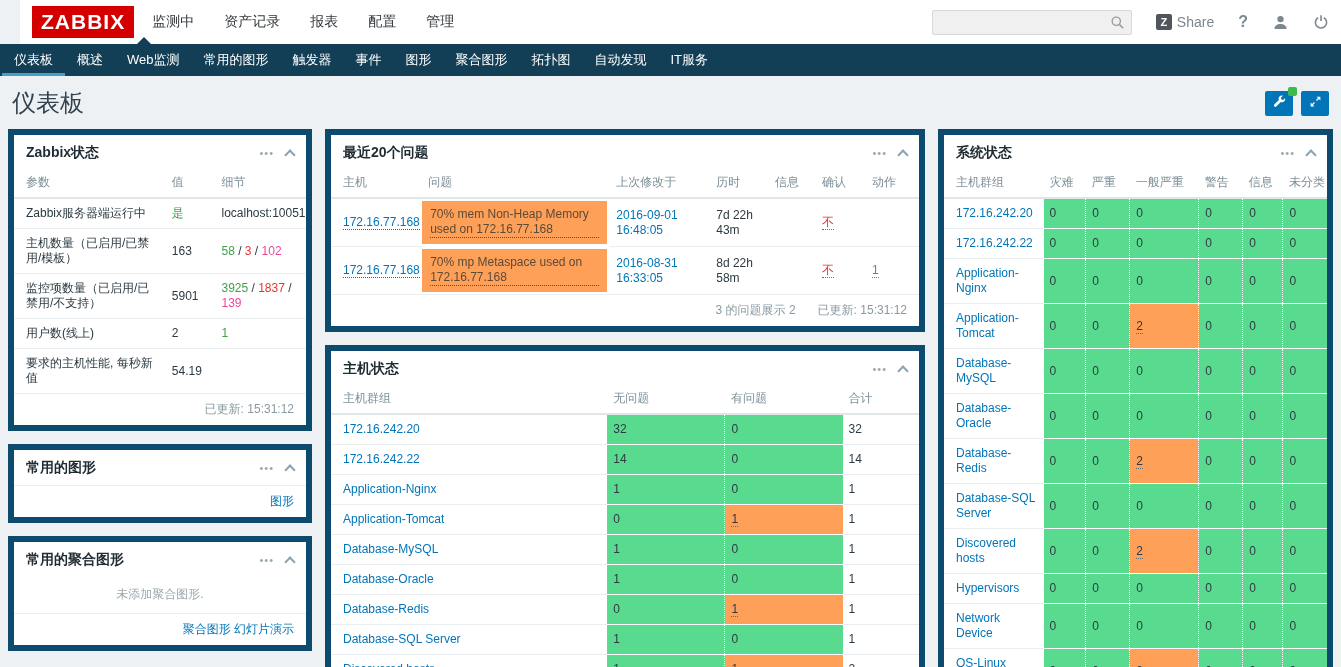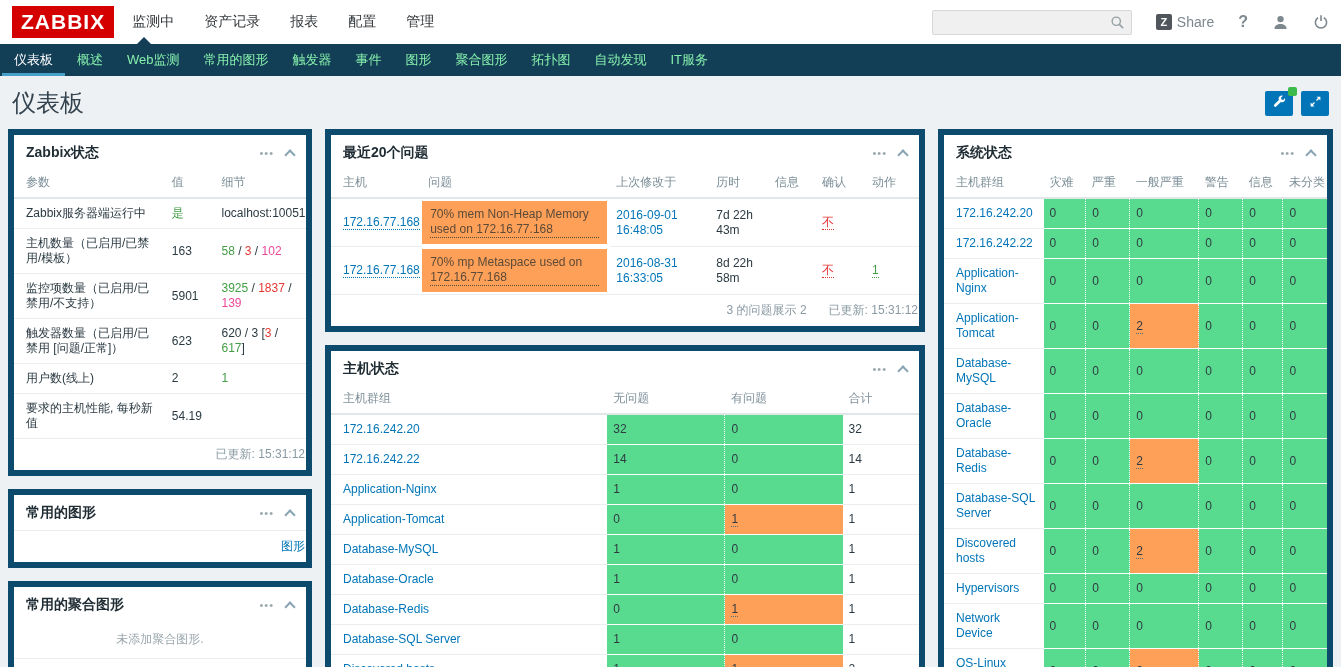--- a/index.html
+++ b/index.html
@@ -4,42 +4,42 @@
 <style>
   * { box-sizing: border-box; margin: 0; padding: 0; }
   html, body {
     width: 1341px; height: 667px; overflow: hidden;
     font-family: "Liberation Sans", sans-serif;
     font-size: 12px; color: #2b3a42; background: #eef1f4;
   }
   a { color: #0275b8; text-decoration: none; cursor: pointer; }
 
   
-  .topbar { display: flex; align-items: center; height: 44px; background: #fff; padding: 0 12px; }
+  .topbar { display: flex; align-items: center; height: 44px; background: #fff; padding: 0 12px; margin-left: 20px; }
   .logo { background: #d40000; color: #fff; font-weight: bold; font-size: 21px; line-height: 1;
           padding: 5px 9px 6px; letter-spacing: 1px; cursor: pointer; }
   .mainnav { display: flex; gap: 30px; margin-left: 18px; font-size: 14px; }
   .mainnav a { color: #32373b; }
   .topbar-right { margin-left: auto; display: flex; align-items: center; gap: 24px; }
   .searchbox { display: flex; align-items: center; width: 200px; height: 25px;
                background: #f0f0f0; border: 1px solid #d6d9db; border-radius: 2px; padding: 0 6px; }
   .searchbox input { flex: 1; border: none; background: transparent; outline: none;
                      font-family: inherit; font-size: 12px; min-width: 0; }
   .share { display: flex; align-items: center; gap: 5px; color: #7c878e; font-size: 14px; cursor: pointer; }
   .zbadge { display: inline-flex; align-items: center; justify-content: center; width: 16px; height: 16px;
             background: #50565c; color: #fff; font-size: 11px; font-weight: bold; border-radius: 2px; }
   .help { color: #7c878e; font-size: 16px; font-weight: bold; cursor: pointer; }
   .topicon { cursor: pointer; display: inline-flex; }
 
   
   .subnav { position: relative; background: #123e56; height: 32px; display: flex; padding: 0 2px; }
   .subnav .tri { position: absolute; top: -7px; left: 136px; width: 0; height: 0;
                  border-left: 8px solid transparent; border-right: 8px solid transparent;
                  border-bottom: 8px solid #123e56; }
-  .subnav a { color: #86efac; display: flex; align-items: center; padding: 0 12px; font-size: 13px; }
+  .subnav a { color: #ffffff; display: flex; align-items: center; padding: 0 12px; font-size: 13px; }
   .subnav a.active { color: #fff; box-shadow: inset 0 -3px 0 #469fc9; }
 
   
   .titlerow { display: flex; align-items: center; justify-content: space-between; padding: 11px 12px 10px; }
   .page-title { font-size: 24px; font-weight: normal; color: #32424e; }
   .title-btns { display: flex; gap: 8px; }
   .iconbtn { position: relative; width: 28px; height: 25px; background: #0275b8; border: none;
              border-radius: 2px; display: inline-flex; align-items: center; justify-content: center; cursor: pointer; }
   .iconbtn .dot { position: absolute; top: -4px; right: -4px; width: 9px; height: 9px;
                   background: #3dba4c; border-radius: 2px; }
@@ -64,21 +64,21 @@
 
   td.sev { background: #59db8f; border-bottom: 1px solid #fff; color: #2f3a42; }
   td.sev.avg { background: #ffa059; }
   td.sev + td.sev { border-left: 1px dotted #fff; }
   a.cell-link { color: #2f3a42; border-bottom: 1px dotted #5d6b74; }
 
   .green { color: #429e47; }
   .red { color: #e33734; }
   .gray { color: #ec4899; }
 
-  .widget-foot { padding: 7px 1px; color: #8a9aa3; text-align: right; border-top: 1px solid #ebeef0; }
+  .widget-foot { padding: 7px 12px; color: #8a9aa3; text-align: right; border-top: 1px solid #ebeef0; }
   .empty-msg { padding: 9px 12px 10px; text-align: center; color: #9aa7ad; }
 
   
   a.dotted { border-bottom: 1px dotted #0275b8; }
   td.prob-td { padding: 2px 3px 2px 0; border-bottom: 1px solid #fff; }
   .prob-chip { background: #ffa059; padding: 6px 8px; min-height: 41px; display: flex; align-items: center; }
   .prob-chip a { color: #5a4a38; border-bottom: 1px dotted #5a4a38; line-height: 15px; }
   a.ack-no { color: #e33734; border-bottom: 1px dotted #e33734; }
   a.act-link { color: #429e47; border-bottom: 1px dotted #429e47; }
   .foot-flex { display: flex; justify-content: flex-end; gap: 22px; }
@@ -199,25 +199,20 @@
               <td class="param">主机数量（已启用/已禁用/模板）</td>
               <td class="val ">163</td>
               <td class="det"><span class="green">58</span><span> / </span><span class="red">3</span><span> / </span><span class="gray">102</span></td>
             </tr>
             <tr>
               <td class="param">监控项数量（已启用/已禁用/不支持）</td>
               <td class="val ">5901</td>
               <td class="det"><span class="green">3925</span><span> / </span><span class="red">1837</span><span> / </span><span class="gray">139</span></td>
             </tr>
             <tr>
-              <td class="param">触发器数量（已启用/已禁用 [问题/正常]）</td>
-              <td class="val ">623</td>
-              <td class="det"><span>620 / 3 [</span><span class="red">3</span><span> / </span><span class="green">617</span><span>]</span></td>
-            </tr>
-            <tr>
               <td class="param">用户数(线上)</td>
               <td class="val ">2</td>
               <td class="det"><span class="green">1</span></td>
             </tr>
             <tr>
               <td class="param">要求的主机性能, 每秒新值</td>
               <td class="val ">54.19</td>
               <td class="det"></td>
             </tr>
           </tbody>

